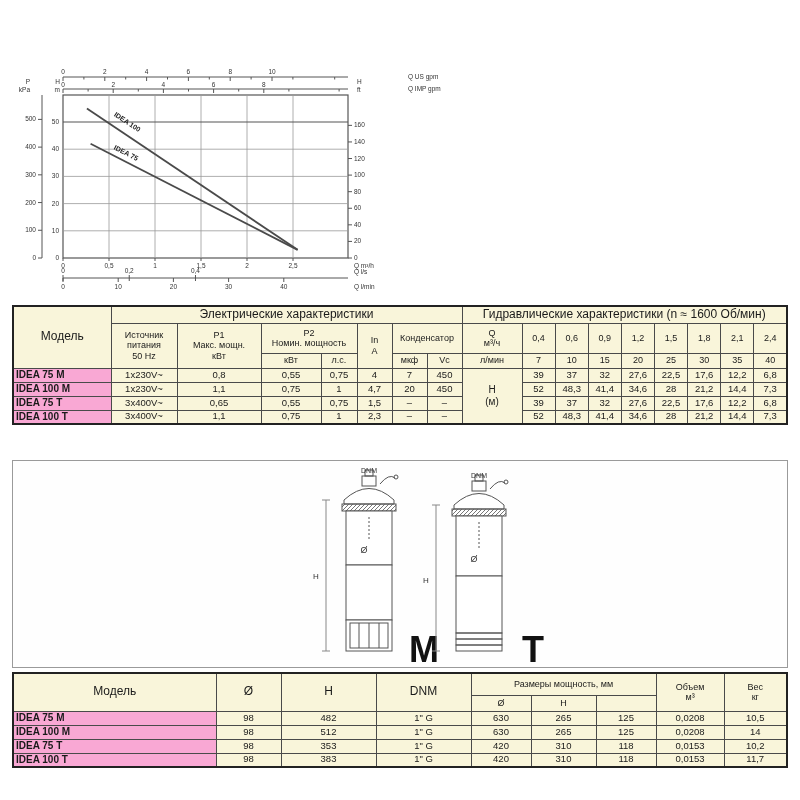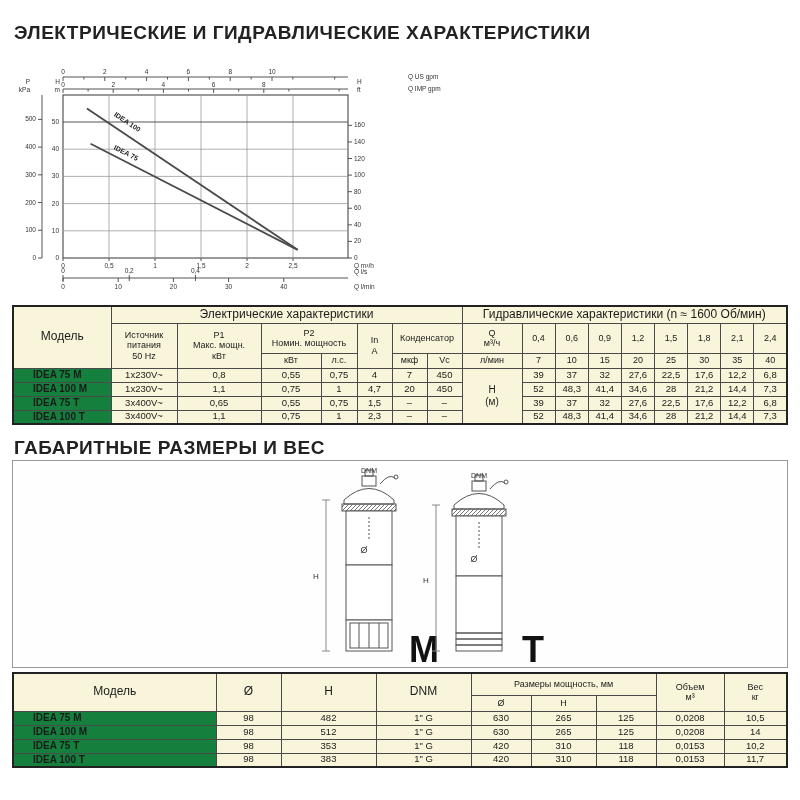--- a/index.html
+++ b/index.html
@@ -9,37 +9,36 @@
   #title1{left:14px;top:22px;}
   #title2{left:14px;top:437px;}
   .chart-wrap{position:absolute;left:14px;top:64px;width:460px;height:236px;}
   svg{font-family:"Liberation Sans",sans-serif;}
   table{border-collapse:collapse;background:#f9f5da;table-layout:fixed;border:2px solid #222;}
   #table1{position:absolute;left:12px;top:305px;width:776px;}
   #table2{position:absolute;left:12px;top:672px;width:776px;}
   th,td{border:1px solid #4a4a4a;font-weight:normal;font-size:9.5px;text-align:center;vertical-align:middle;padding:0 1px;line-height:1.15;white-space:pre-line;color:#1a1a1a;}
   .grp{font-size:12px;}
   .hdr{font-size:9px;}
-  .model{background:#15803d;font-weight:bold;text-align:left;padding-left:19px;font-size:10px;white-space:nowrap;}
+  .model{background:#f9a8d4;font-weight:bold;text-align:left;padding-left:2px;font-size:10px;white-space:nowrap;}
   .hlabel{font-size:10px;}
   #table1 thead tr.r1{height:17px;} #table1 thead tr.r2{height:30px;margin-left:39px;} #table1 thead tr.r3{height:15px;}
   #table1 tbody tr{height:14px;}
   #table2 thead tr.r1{height:22px;} #table2 thead tr.r2{height:16px;}
   #table2 tbody tr{height:14px;}
   .draw-box{position:absolute;left:12px;top:460px;width:774px;height:206px;border:1px solid #9a9a9a;background:#fefefe;}
   .pump{position:absolute;top:4px;}
   #pump-m{left:283px;}
   #pump-t{left:393px;}
 </style>
 </head>
 <body>
 
 <div class="page">
 
-  <h1 class="sec-title" id="title1">ЭЛЕКТРИЧЕСКИЕ И  ГИДРАВЛИЧЕСКИЕ ХАРАКТЕРИСТИКИ</h1>
 
   <div class="chart-wrap">
     <svg id="chart-svg" width="460" height="236" viewBox="0 0 460 236">
         <line x1="49" y1="13" x2="334" y2="13" stroke="#555"></line>
         <line x1="49" y1="13" x2="49" y2="17" stroke="#555"></line>
         <text x="49" y="10" text-anchor="middle" font-size="6.5" fill="#333" font-weight="normal">0</text>
         <line x1="90.8" y1="13" x2="90.8" y2="17" stroke="#555"></line>
         <text x="90.8" y="10" text-anchor="middle" font-size="6.5" fill="#333" font-weight="normal">2</text>
         <line x1="132.6" y1="13" x2="132.6" y2="17" stroke="#555"></line>
         <text x="132.6" y="10" text-anchor="middle" font-size="6.5" fill="#333" font-weight="normal">4</text>
@@ -301,21 +300,20 @@
           <td>41,4</td>
           <td>34,6</td>
           <td>28</td>
           <td>21,2</td>
           <td>14,4</td>
           <td>7,3</td>
         </tr>
       </tbody>
   </table>
 
-  <h1 class="sec-title" id="title2">ГАБАРИТНЫЕ РАЗМЕРЫ И ВЕС</h1>
 
   <div class="draw-box">
 
     <svg class="pump" id="pump-m" width="160" height="200" viewBox="0 0 160 200">
       <defs>
         <pattern id="hatch" width="4" height="4" patternUnits="userSpaceOnUse">
           <path d="M0,4 L4,0" stroke="#777" stroke-width="1"></path>
         </pattern>
       </defs>
       <g stroke="#555" fill="none" stroke-width="1">

